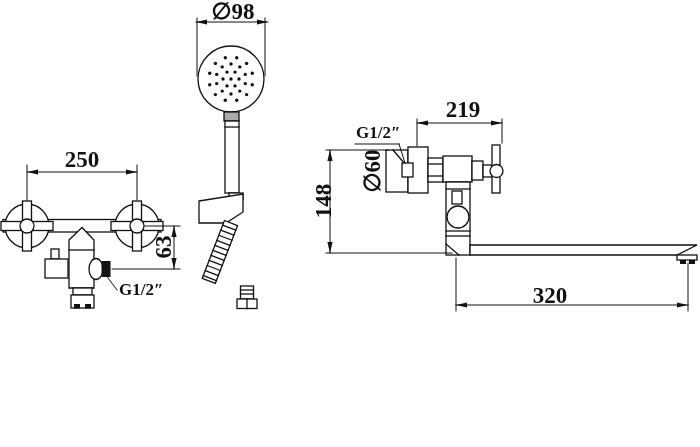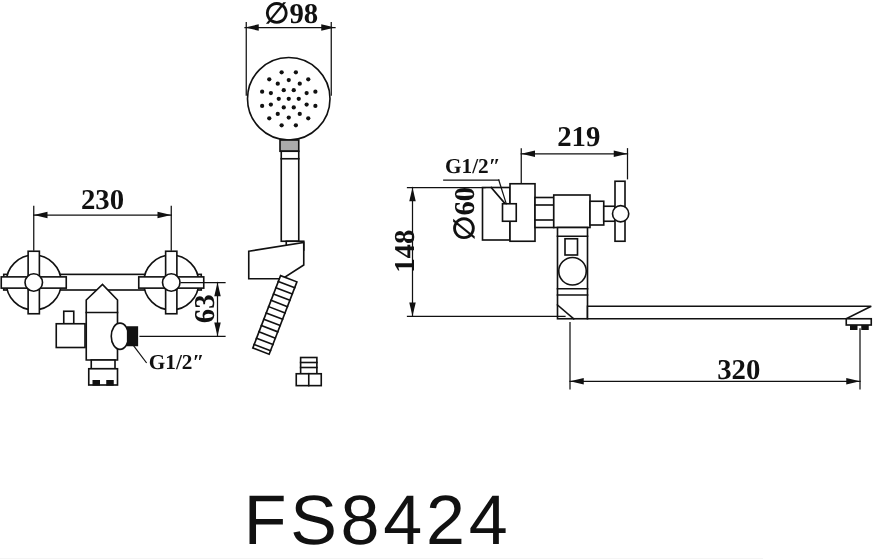--- a/index.html
+++ b/index.html
@@ -205,32 +205,31 @@
 
     <g stroke-width="1">
       <line x1="456" y1="258" x2="456" y2="311"></line>
       <line x1="688" y1="263" x2="688" y2="311"></line>
       <line x1="456" y1="305" x2="688" y2="305"></line>
       <polygon points="456,305 467,302.4 467,307.6" fill="#111" stroke="none"></polygon>
       <polygon points="688,305 677,302.4 677,307.6" fill="#111" stroke="none"></polygon>
     </g>
   </svg>
 
-  <span class="lbl dim" style="left:82px;top:160px">230</span>
+  <span class="lbl dim" style="left:82px;top:160px">250</span>
 
   <span class="lbl dim rot" style="left:164px;top:247px">63</span>
 
   <span class="lbl thread" style="left:119px;top:290px">G1/2″</span>
 
   <span class="lbl dim" style="left:233px;top:11px">∅98</span>
 
   <span class="lbl thread" style="left:356px;top:133px">G1/2″</span>
 
   <span class="lbl dim" style="left:463px;top:110px">219</span>
 
   <span class="lbl dim rot" style="left:372px;top:171px">∅60</span>
 
   <span class="lbl dim rot" style="left:324px;top:201px">148</span>
 
-  <span class="lbl dim" style="left:591px;top:296px">320</span>
-
-  <span class="lbl model" style="left:302px;top:416px">FS8424</span>
+  <span class="lbl dim" style="left:550px;top:296px">320</span>
+
 </div>
 
 </body></html>

